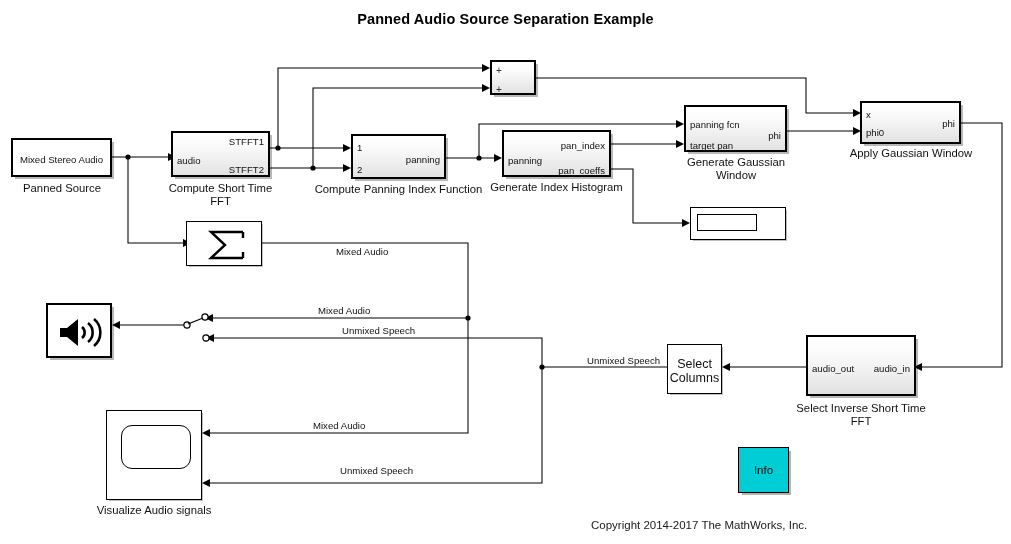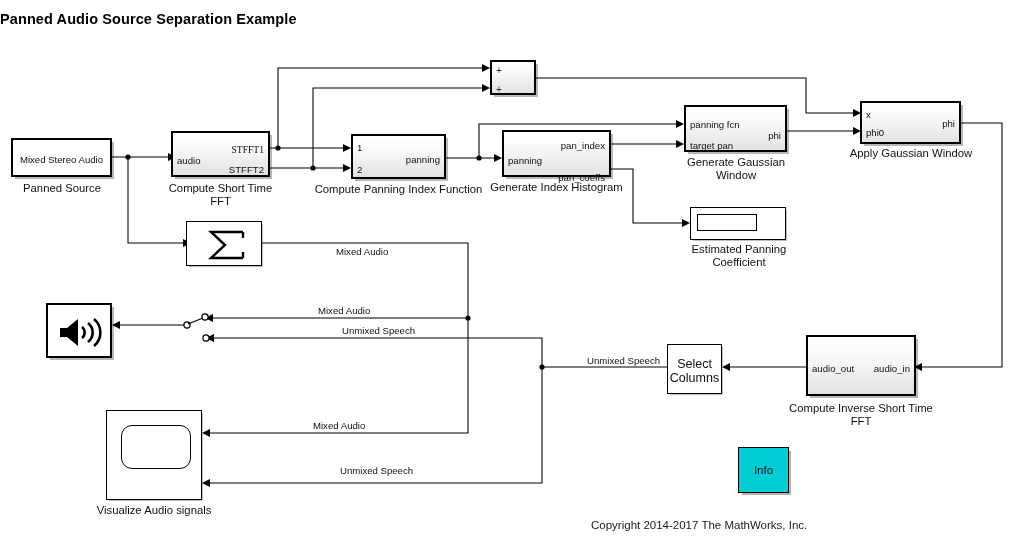--- a/index.html
+++ b/index.html
@@ -1,21 +1,21 @@
 <!DOCTYPE html>
 <html><head>
 <meta charset="utf-8">
 <style>
   html,body{margin:0;padding:0;background:#ffffff;}
   body{width:1011px;height:544px;overflow:hidden;
        font-family:"Liberation Sans","DejaVu Sans",sans-serif;color:#000;}
   #canvas{position:relative;width:1011px;height:544px;background:#fff;}
 
   
-  .title{position:absolute;left:0;top:11px;width:1011px;
+  .title{position:absolute;left:0;top:11px;width:1011px;text-align:center;
          font-size:14.5px;font-weight:bold;letter-spacing:0.1px;}
   .copyright{position:absolute;font-size:11.5px;color:#1a1a1a;white-space:nowrap;}
 
   
   .blk{position:absolute;box-sizing:border-box;border:1px solid #000;background:#fff;}
   .blk.thick{border-width:2.2px;
     background:linear-gradient(to bottom,#ffffff 0%,#fbfbfb 28%,#eaeaea 78%,#e2e2e2 100%);
     box-shadow:3px 3px 0 -1px rgba(0,0,0,0.28);}
   .blk.plain{border-width:1px;box-shadow:2px 2px 0 -1px rgba(0,0,0,0.25);}
   .blk.src{border-width:2.2px;background:#fff;box-shadow:3px 3px 0 -1px rgba(0,0,0,0.28);}
@@ -133,63 +133,62 @@
     <polygon class="arw" points="120,321 112,325 120,329"></polygon>
   </svg>
 
   <div class="blk src" style="left:11px;top:138px;width:101px;height:39px;">
     <div class="ctr" style="top:14px;">Mixed Stereo Audio</div>
   </div>
   <div class="cap" style="left:0px;top:182px;width:124px;">Panned Source</div>
 
   <div class="blk thick" style="left:171px;top:131px;width:99px;height:46px;">
     <div class="port pl" style="top:23px;">audio</div>
-    <div class="port pr" style="top:12px;font-family:Liberation Serif, serif;">STFFT1</div>
+    <div class="port pr" style="top:4px;">STFFT1</div>
     <div class="port pr" style="top:32px;">STFFT2</div>
   </div>
   <div class="cap" style="left:160px;top:182px;width:121px;">Compute Short Time
 FFT</div>
 
   <div class="blk thick" style="left:490px;top:60px;width:46px;height:35px;">
     <div class="sumsign" style="top:3px;">+</div>
     <div class="sumsign" style="top:22px;">+</div>
   </div>
 
   <div class="blk thick" style="left:351px;top:134px;width:95px;height:45px;">
     <div class="port pl" style="top:7px;">1</div>
     <div class="port pl" style="top:29px;">2</div>
     <div class="port pr" style="top:19px;">panning</div>
   </div>
   <div class="cap" style="left:311px;top:183px;width:175px;">Compute Panning Index Function</div>
 
   <div class="blk thick" style="left:502px;top:130px;width:109px;height:47px;">
     <div class="port pl" style="top:24px;">panning</div>
     <div class="port pr" style="top:9px;">pan_index</div>
-    <div class="port pr" style="top:41px;">pan_coeffs</div>
+    <div class="port pr" style="top:34px;">pan_coeffs</div>
   </div>
   <div class="cap" style="left:486px;top:181px;width:141px;">Generate Index Histogram</div>
 
   <div class="blk thick" style="left:684px;top:105px;width:103px;height:47px;">
     <div class="port pl" style="top:13px;">panning fcn</div>
     <div class="port pl" style="top:34px;">target pan</div>
     <div class="port pr" style="top:24px;">phi</div>
   </div>
   <div class="cap" style="left:666px;top:156px;width:140px;">Generate Gaussian Window</div>
 
   <div class="blk thick" style="left:860px;top:101px;width:101px;height:43px;">
     <div class="port pl" style="top:7px;">x</div>
     <div class="port pl" style="top:25px;">phi0</div>
     <div class="port pr" style="top:16px;">phi</div>
   </div>
   <div class="cap" style="left:841px;top:147px;width:140px;">Apply Gaussian Window</div>
 
   <div class="blk plain" style="left:690px;top:207px;width:96px;height:33px;">
     <div class="displayinner" style="left:6px;top:6px;width:58px;height:15px;"></div>
   </div>
-  <div class="cap" style="left:664px;top:243px;width:150px;">Estimated Panning Coefficient</div>
 
   <div class="blk plain" style="left:186px;top:221px;width:76px;height:45px;">
     <svg class="sigma" style="left:12px;top:7px;" width="52" height="32" viewBox="0 0 52 32">
       <polyline points="44,3 12,3 26,16 12,29 44,29" fill="none" stroke="#000" stroke-width="2.4"></polyline>
       <polyline points="44,3 44,9" fill="none" stroke="#000" stroke-width="2.4"></polyline>
       <polyline points="44,29 44,23" fill="none" stroke="#000" stroke-width="2.4"></polyline>
     </svg>
   </div>
 
   <div class="blk src" style="left:46px;top:303px;width:66px;height:55px;">
@@ -208,21 +207,21 @@
 
   <div class="blk thick" style="left:806px;top:335px;width:110px;height:61px;">
     <div class="port pl" style="top:27px;">audio_out</div>
     <div class="port pr" style="top:27px;">audio_in</div>
   </div>
 
   <div class="blk plain" style="left:667px;top:344px;width:55px;height:50px;">
     <div class="ctr2" style="top:13px;white-space:pre-line;">Select
 Columns</div>
   </div>
-  <div class="cap" style="left:786px;top:402px;width:150px;">Compute Inverse Short Time
+  <div class="cap" style="left:786px;top:402px;width:150px;">Select Inverse Short Time
 FFT</div>
 
   <div class="info" id="info-block" style="left: 738px; top: 447px; width: 51px; height: 46px; background: rgb(0, 205, 212);">
     <span>Info</span>
   </div>
 
   <div class="slabel" style="left:336px;top:246px;">Mixed Audio</div>
   <div class="slabel" style="left:318px;top:305px;">Mixed Audio</div>
   <div class="slabel" style="left:342px;top:325px;">Unmixed Speech</div>
   <div class="slabel" style="left:587px;top:355px;">Unmixed Speech</div>

